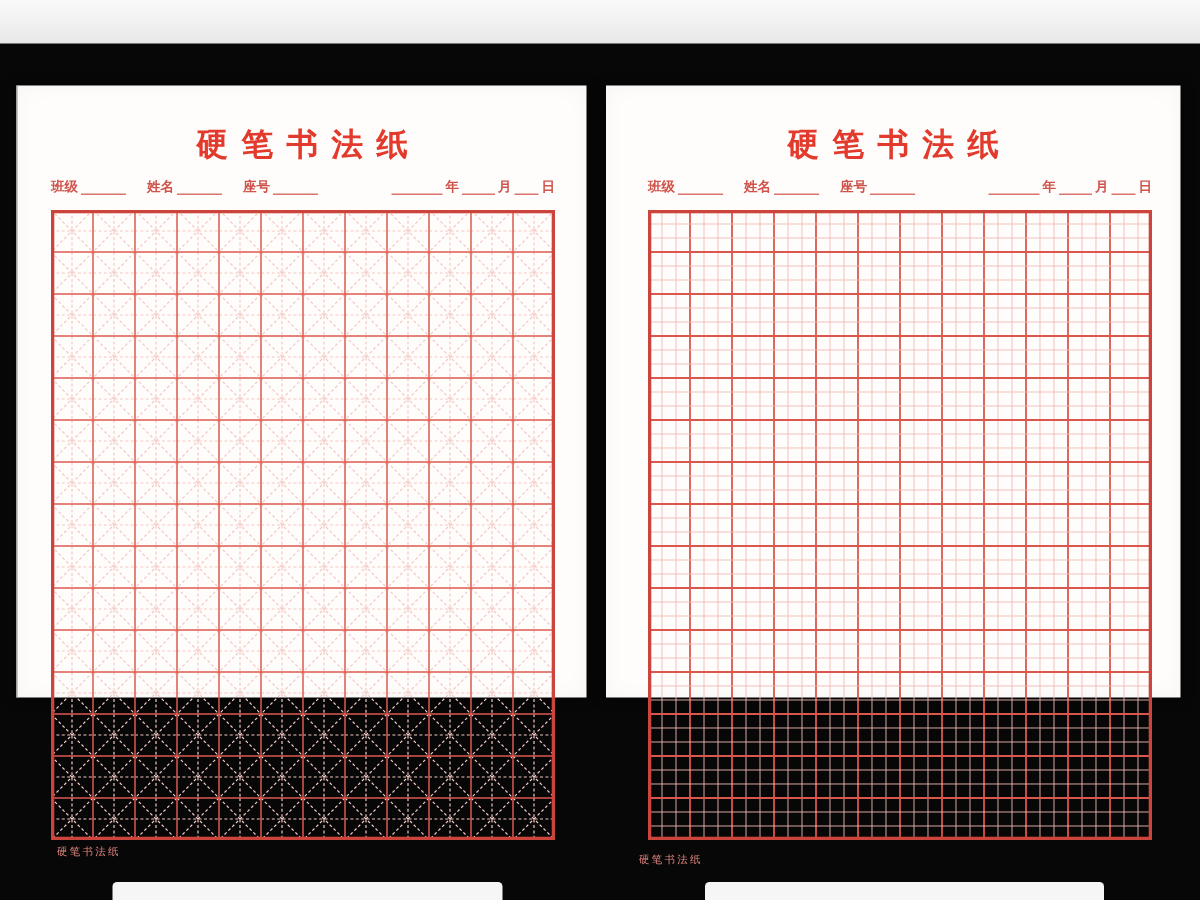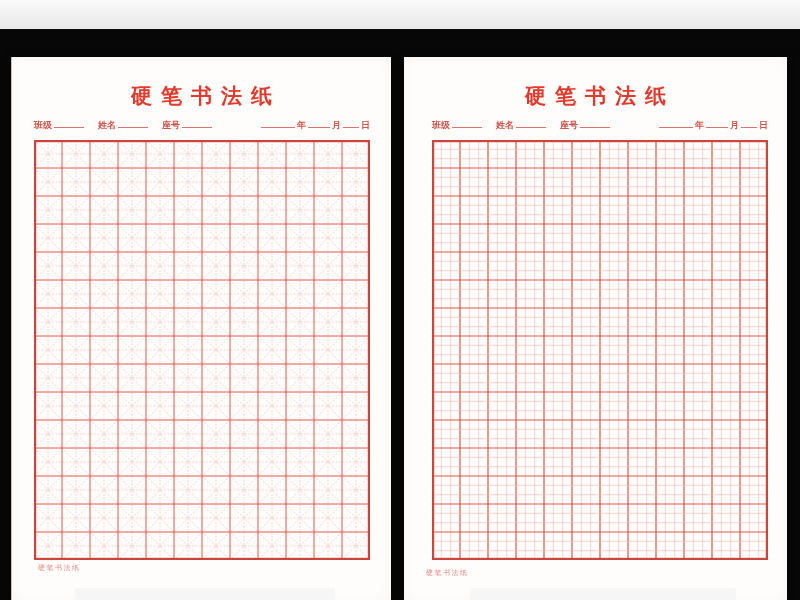--- a/index.html
+++ b/index.html
@@ -1,30 +1,30 @@
 <!DOCTYPE html>
 <html><head>
 <meta charset="utf-8">
 <style>
   html,body{margin:0;padding:0;background:#060606;}
   body{font-family:"DejaVu Sans","Liberation Sans",sans-serif;}
   .scene{position:relative;width:800px;height:600px;overflow:hidden;background:#070707;}
   .top-strip{position:absolute;left:0;top:0;width:800px;height:29px;
     background:linear-gradient(#fafafa,#e8e8e8);}
-  .sheet{position:absolute;top:57px;height:544px;background:#fffdfb;
+  .sheet{position:absolute;top:57px;height:408px;background:#fffdfb;
     box-shadow:0 0 7px rgba(0,0,0,.65), inset 0 0 14px rgba(0,0,0,.035);}
   .sheet-left{left:11px;width:379px;border-left:1px solid #c2c2c2;}
   .sheet-right{left:404px;width:383px;}
   .title{position:absolute;top:25px;left:0;width:100%;text-align:center;
     font-size:21px;font-weight:bold;color:#e23a2c;letter-spacing:9px;text-indent:9px;}
   .hdr{position:absolute;top:64px;display:flex;align-items:flex-end;
     font-size:9px;font-weight:bold;color:#cf544c;line-height:1;}
   .sheet-left .hdr{left:22px;width:336px;}
   .sheet-right .hdr{left:28px;width:336px;}
-  .hf{display:flex;align-items:center;margin-right:12px;white-space:nowrap;}
+  .hf{display:flex;align-items:flex-end;margin-right:12px;white-space:nowrap;}
   .hf.date{margin-left:auto;margin-right:0;}
   .bl{display:inline-block;height:3px;border-bottom:1px solid #d9756d;margin:0 2px;}
   .w30{width:30px;} .w34{width:34px;} .w22{width:22px;} .w18{width:16px;}
   .grid{position:absolute;top:83px;display:block;}
   .sheet-left .grid{left:22px;}
   .sheet-right .grid{left:28px;}
   .footer{position:absolute;font-size:7px;color:#e2857e;letter-spacing:1.5px;}
   .sheet-left .footer{left:26px;top:506px;}
   .sheet-right .footer{left:22px;top:511px;}
   .thumb{position:absolute;top:588px;height:12px;background:#f6f6f6;

